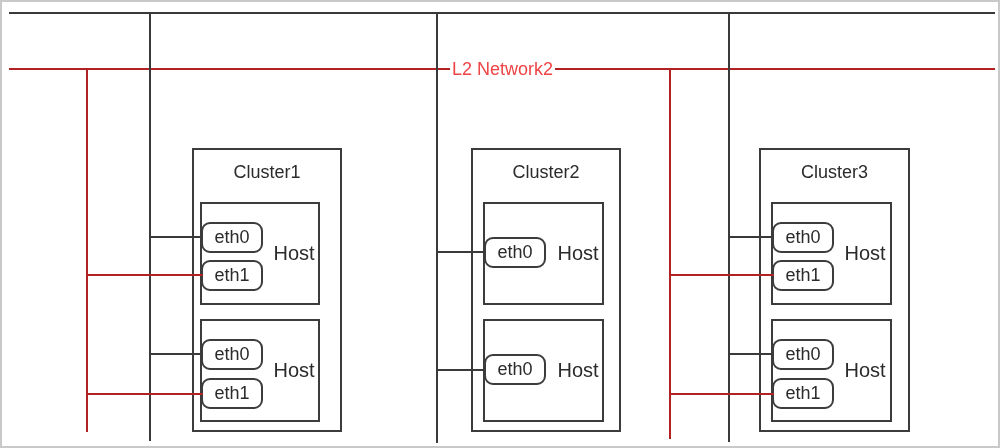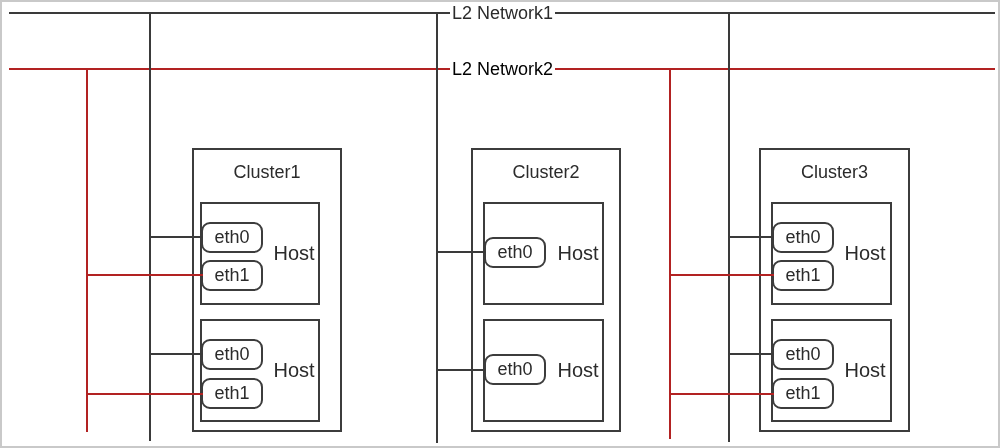--- a/index.html
+++ b/index.html
@@ -21,21 +21,21 @@
     position:absolute;
     top:1px;
     left:448px;
     background:#ffffff;
     padding:0 2px;
     font-size:18px;
     line-height:20px;
     white-space:nowrap;
     z-index:6;
   }
-  .net-label.red{color:#000000;}
+  .net-label.red{color:#ef4444;}
   .cluster{
     position:absolute;
     box-sizing:border-box;
     border:2px solid #3c3c3c;
     background:#ffffff;
     width:150px;
     top:146px;
     height:284px;
     z-index:2;
   }
@@ -130,16 +130,15 @@
   <div class="hline red connector" style="left:84px;top:391px;width:117px;"></div>
 
   <div class="hline connector" style="left:434px;top:249px;width:50px;"></div>
   <div class="hline connector" style="left:434px;top:367px;width:50px;"></div>
 
   <div class="hline connector" style="left:726px;top:234px;width:46px;"></div>
   <div class="hline red connector" style="left:667px;top:272px;width:105px;"></div>
   <div class="hline connector" style="left:726px;top:351px;width:46px;"></div>
   <div class="hline red connector" style="left:667px;top:391px;width:105px;"></div>
 
-  <div class="net-label">L2 Network1</div>
   <div class="net-label red" style="top:57px;">L2 Network2</div>
 
 </div>
 
 </body></html>

